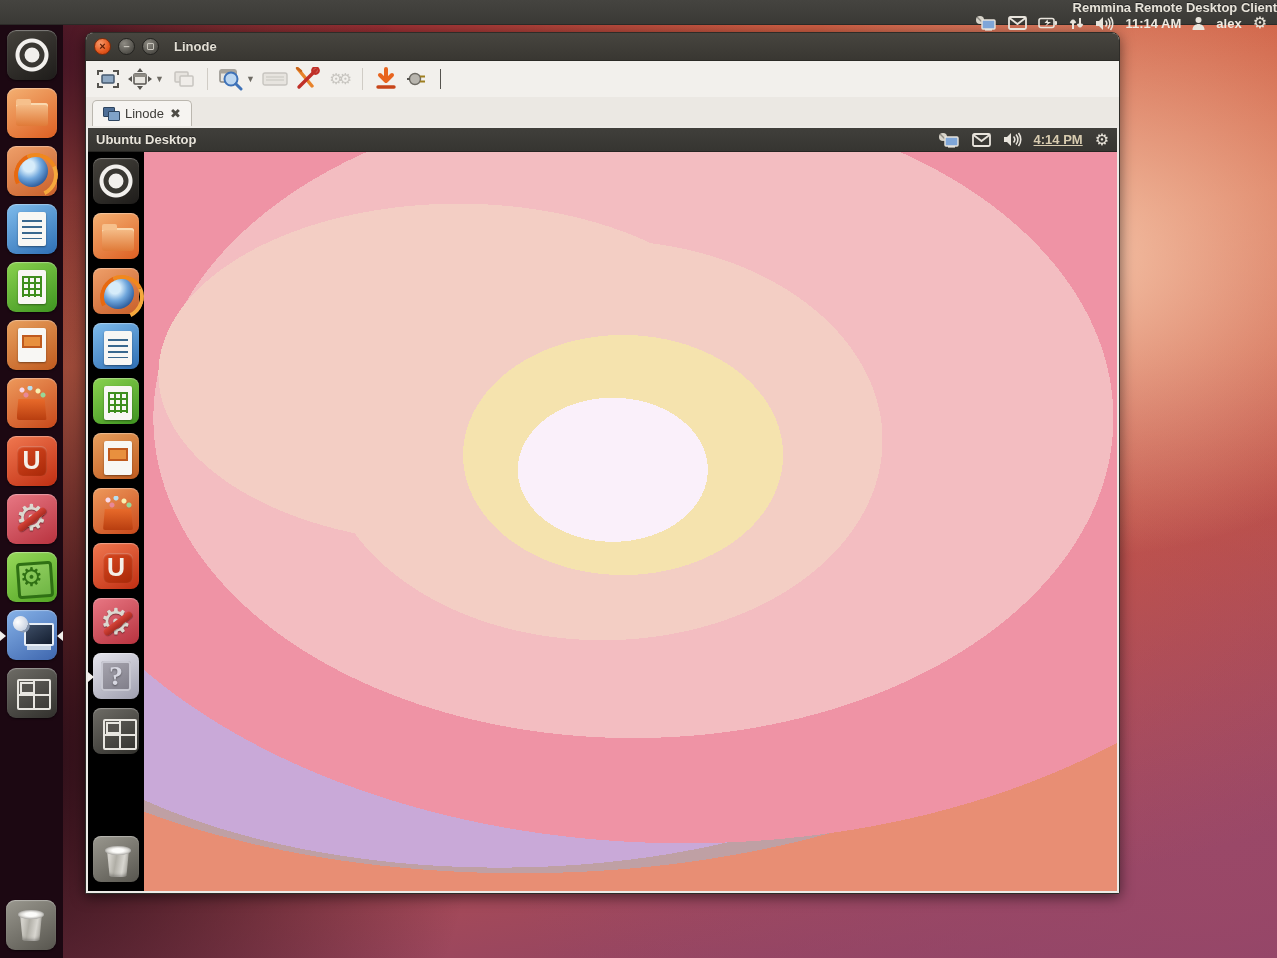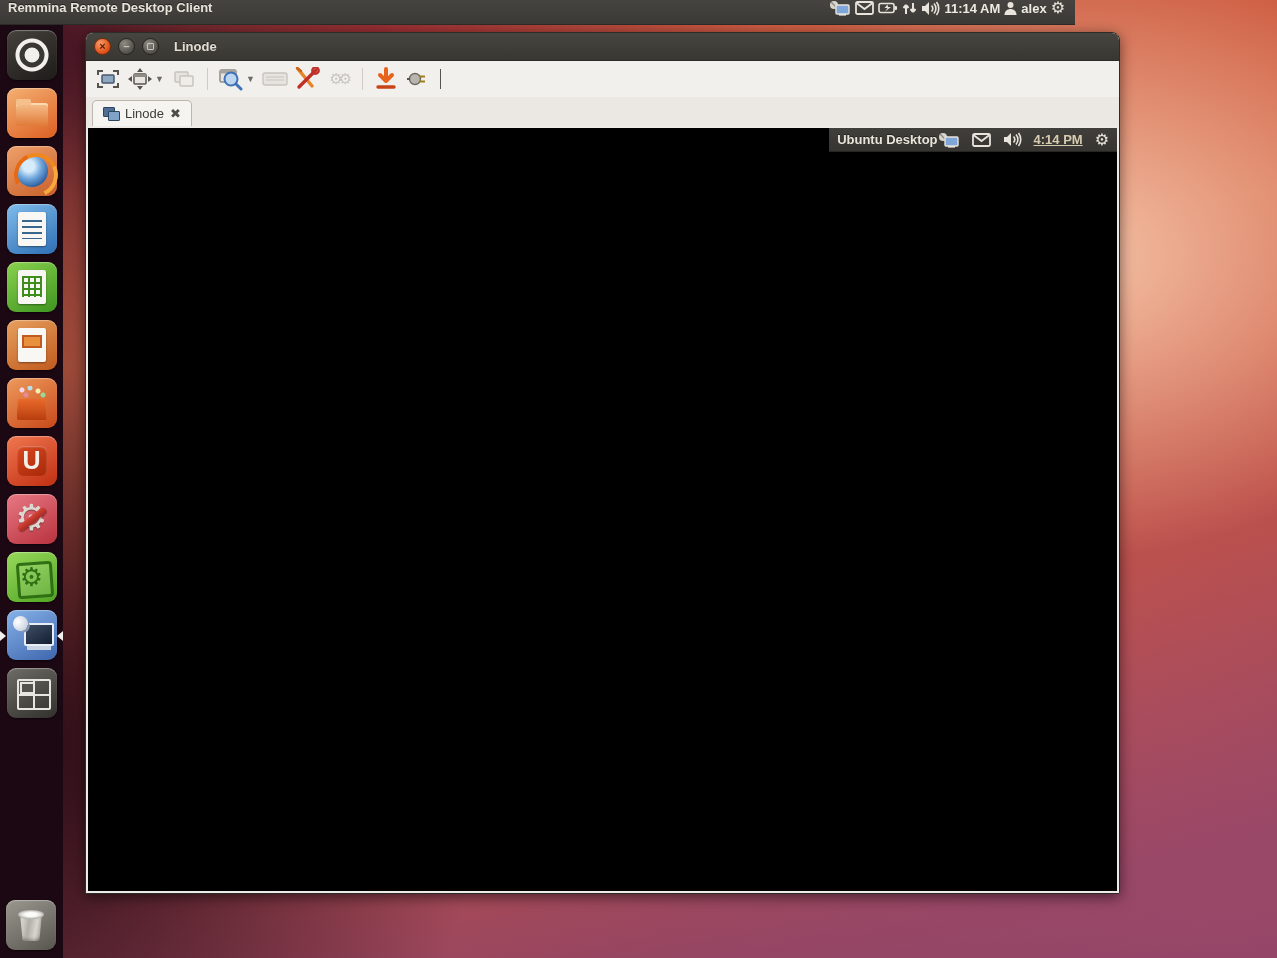--- a/index.html
+++ b/index.html
@@ -10,25 +10,25 @@
   .hwall{position:absolute;inset:0;background-color:#C25140;background-image:
     radial-gradient(620px 460px at 84% 27%, #F4C2A6 0, rgba(244,194,166,0) 65%),
     radial-gradient(1000px 520px at 70% 55%, rgba(210,90,70,.55), rgba(210,90,70,0) 70%),
     radial-gradient(1100px 760px at 96% 88%, #9A4868 0, rgba(154,72,104,0) 65%),
     radial-gradient(780px 900px at 0% 78%, #1E0714 0, rgba(30,7,20,0) 62%),
     radial-gradient(620px 520px at 2% 6%, #3A0F22 0, rgba(58,15,34,0) 60%),
     radial-gradient(500px 120px at 30% 3%, rgba(140,36,48,.8), rgba(140,36,48,0) 80%),
     linear-gradient(170deg,#C8563E 0%,#D4684A 35%,#C2503F 60%,#A64A58 82%,#84406A 100%);}
 
   
-  .hostbar{position:absolute;left:0;top:0;width:1075px;height:25px;z-index:40;
+  .hostbar{position:absolute;left:0;top:0;width:1277px;height:25px;z-index:40;
     background:linear-gradient(#454440,#3A3935);border-bottom:1px solid #2B2A27;
-    display:flex;align-items:flex-start;color:#E8E4DA;font-weight:bold;font-size:13px;}
+    display:flex;align-items:flex-end;color:#E8E4DA;font-weight:bold;font-size:13px;flex-direction:column;}
   .hostbar .apptitle{padding-left:8px;text-shadow:0 -1px 0 #222;}
-  .tray{margin-left:auto;display:flex;align-items:center;gap:4px;padding-right:10px;}
+  .tray{margin-left:auto;display:flex;align-items:center;gap:11px;padding-right:10px;}
   .tray .tico{display:flex;align-items:center;}
   .gear-glyph{font-family:"DejaVu Sans",sans-serif;font-size:16px;line-height:16px;color:#E8E4DA;font-weight:normal;}
   .timetxt,.usertxt{font-weight:bold;font-size:13px;color:#EDEAE1;}
 
   
   .launcher{position:absolute;left:0;top:25px;width:63px;height:933px;z-index:30;background:#1C0812;
     display:flex;flex-direction:column;align-items:center;}
   .launcher .tile{margin-top:8px;}
   .launcher .tile:first-child{margin-top:5px;}
   .launcher .trash-slot{position:absolute;bottom:8px;left:6px;}
@@ -123,21 +123,21 @@
 
   .tabstrip{height:29px;flex:none;background:#EBE8E3;display:flex;align-items:flex-end;padding-left:6px;}
   .tab{display:flex;align-items:center;gap:6px;height:26px;padding:0 10px;background:#F6F4F1;
     border:1px solid #BBB7AF;border-bottom:none;border-radius:5px 5px 0 0;font-size:13px;color:#3E3C38;}
   .tabico{width:16px;height:13px;position:relative;flex:none;}
   .tabico::before{content:"";position:absolute;left:0;top:0;width:10px;height:8px;background:#4E6E96;border:1px solid #2E4560;border-radius:1px;}
   .tabico::after{content:"";position:absolute;left:5px;top:4px;width:10px;height:8px;background:#7FA2C8;border:1px solid #2E4560;border-radius:1px;}
   .tabclose{font-family:"DejaVu Sans",sans-serif;font-weight:bold;color:#4E4C46;font-size:13px;}
 
   
-  .viewport{flex:1;border:2px solid #EDEBE7;display:flex;flex-direction:column;overflow:hidden;background:#000;align-items:flex-end;}
+  .viewport{flex:1;border:2px solid #EDEBE7;display:flex;flex-direction:column;overflow:hidden;background:#000;}
   .rpanel{height:24px;flex:none;background:linear-gradient(#403F3B,#363531);display:flex;align-items:center;
     color:#E8E4DA;font-weight:bold;font-size:13px;border-bottom:1px solid #262522;}
   .rpanel .rtitle{padding-left:8px;text-shadow:0 -1px 0 #222;}
   .rpanel .tray{gap:12px;padding-right:8px;}
   .rpanel .timetxt{color:#D8CCB0;text-decoration:underline;}
   .rdesk{flex:1;position:relative;overflow:hidden;}
   .rwall{position:absolute;inset:0;background-color:#9E4048;background-image:
     radial-gradient(95px 72px at 51% 43%, #FAF0FA 0 100%, transparent 100%),
     radial-gradient(160px 120px at 52% 41%, #F5E3AE 0 100%, transparent 100%),
     radial-gradient(280px 200px at 50% 39%, #F3CEC4 0 100%, transparent 100%),

